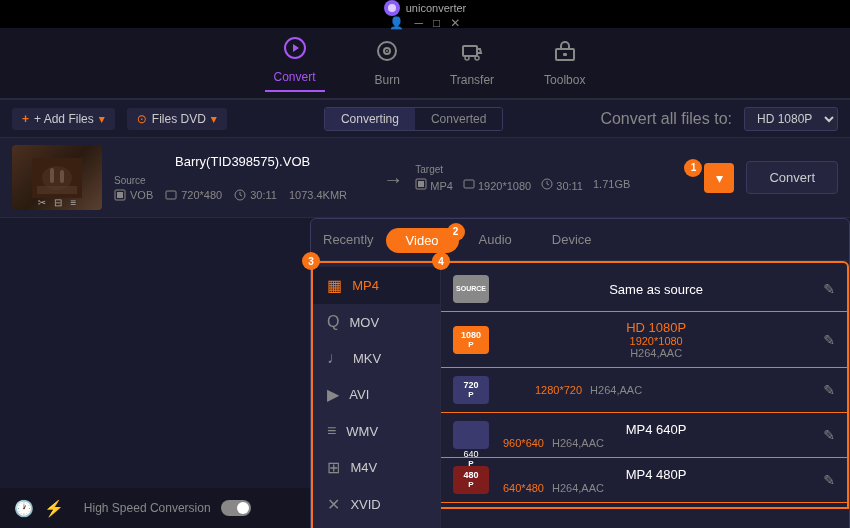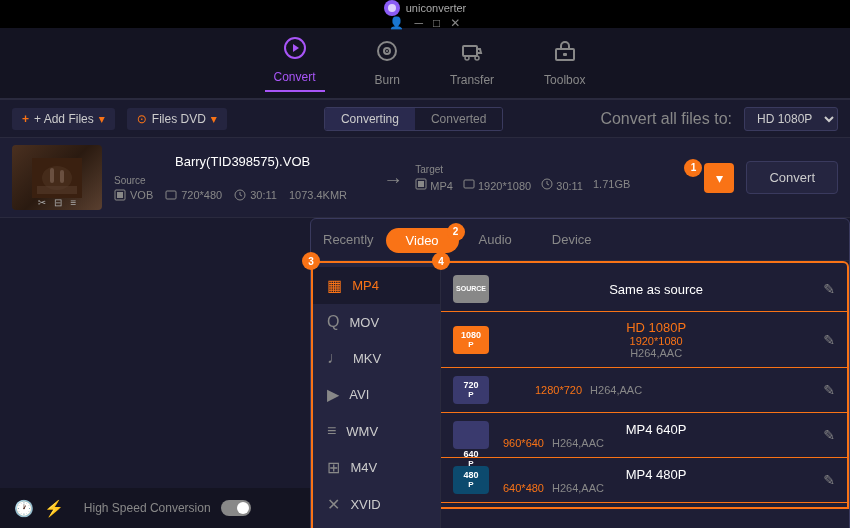--- a/index.html
+++ b/index.html
@@ -362,21 +362,21 @@
       font-size: 9px;
       font-weight: bold;
       color: #fff;
       flex-shrink: 0;
       flex-direction: column;
     }
     .qi-source { background: #888; }
     .qi-1080 { background: #f97316; }
     .qi-720 { background: #3a3a6e; }
     .qi-640 { background: #3a3a6e; }
-    .qi-480 { background: #0c4a6e; }
+    .qi-480 { background: #7f1d1d; }
     .quality-info {
       flex: 1;
     }
     .quality-name {
       font-size: 13px;
       color: #fff;
       font-weight: 500;
     }
     .qi-1080 ~ .quality-info .quality-name { color: #f97316; }
     .quality-sub {
@@ -718,21 +718,21 @@
               <div style="display:flex; gap:8px;margin-left:32px;">
                 <div class="quality-res">1280*720</div>
                 <div class="quality-sub">H264,AAC</div>
               </div>
             </div>
             <span class="edit-icon">✎</span>
           </div>
 
           <div class="quality-item">
             <div class="quality-icon qi-640">
-              <span style="font-size:9px; font-weight:bold; line-height:1;margin-top:47px;">640</span>
+              <span style="font-size:9px; font-weight:normal; line-height:1;margin-top:47px;">640</span>
               <span style="font-size:8px;">P</span>
             </div>
             <div class="quality-info">
               <div class="quality-name">MP4 640P</div>
               <div style="display:flex; gap:8px;">
                 <div class="quality-res">960*640</div>
                 <div class="quality-sub">H264,AAC</div>
               </div>
             </div>
             <span class="edit-icon">✎</span>

